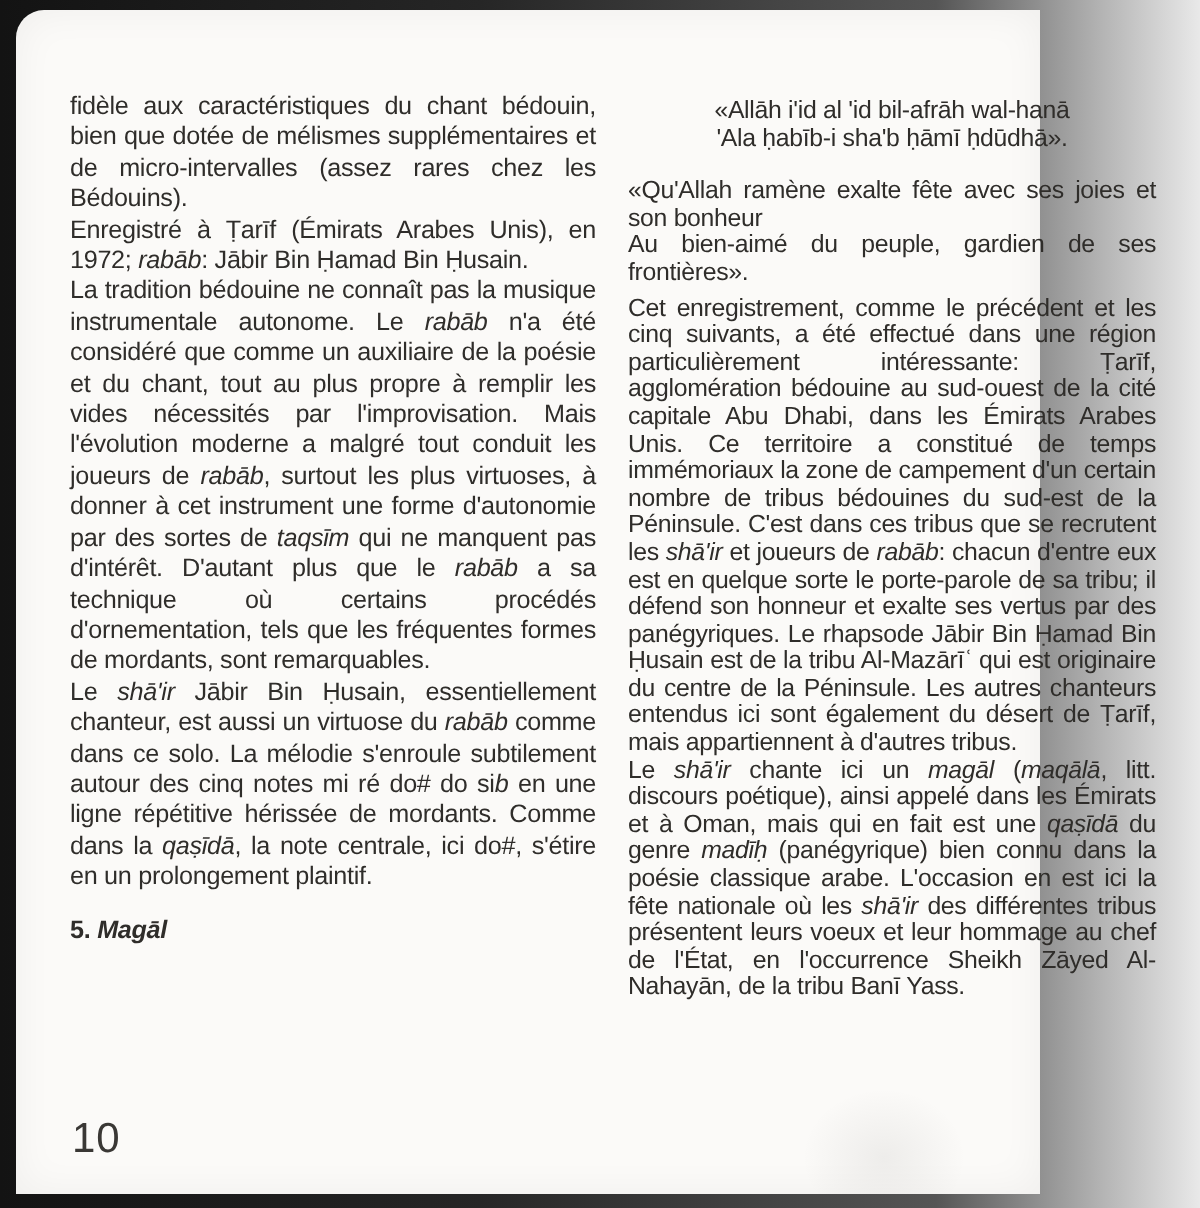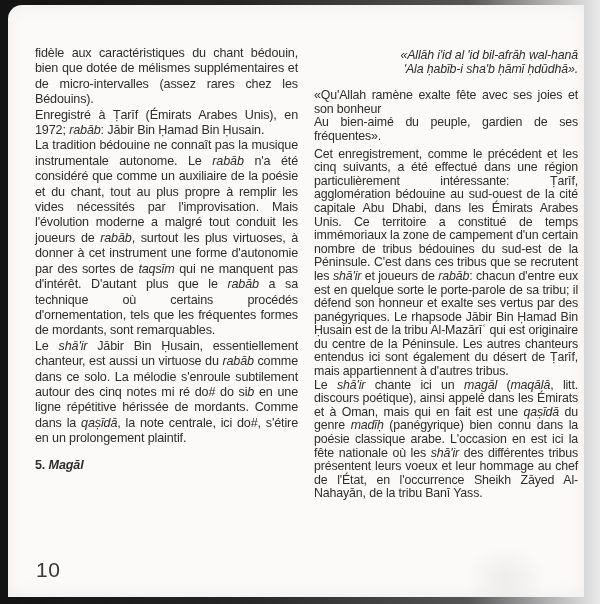--- a/index.html
+++ b/index.html
@@ -1,38 +1,38 @@
 <!DOCTYPE html>
 <html lang="fr" style="--paper: #fbfaf8; --ink: #2f2d2a;"><head>
 <meta charset="utf-8">
 <style>
   html,body{margin:0;padding:0;}
   body{
     width:600px;height:604px;overflow:hidden;
     font-family:"Liberation Sans","DejaVu Sans",sans-serif;
     background:linear-gradient(90deg,#131313 0%,#262626 40%,#555 78%,#b5b5b5 92%,#e9e9e9 100%);
   }
-  .stage{position:relative;width:584px;height:604px;}
+  .stage{position:relative;width:520px;height:604px;}
   .page{
     position:absolute;left:8px;top:5px;right:0;bottom:7px;
     background:var(--paper,#fbfaf8);
     border-top-left-radius:14px;
     box-shadow:inset 0 0 20px rgba(0,0,0,0.05);
   }
   .col{
     position:absolute;
     color:var(--ink,#2f2d2a);
     text-align:justify;
     letter-spacing:-0.15px;
   }
   .col-left{left:27px;top:41px;width:263px;font-size:12.6px;line-height:15.4px;}
   .col-right{left:306px;top:44px;width:264px;font-size:12.4px;line-height:13.6px;}
   .blk{margin:0;}
   .blk-heading{margin-top:11px;font-weight:bold;}
-  .blk-quote{text-align:right;font-style:italic;margin-bottom:0;}
+  .blk-quote{text-align:center;margin-bottom:0;}
   .blk-trans{margin-top:13px;margin-bottom:4px;}
   .it{font-style:italic;}
   .bd{font-weight:bold;}
   .page-number{
     position:absolute;left:28px;top:553px;
     font-size:21px;color:#3a3835;letter-spacing:0.5px;
   }
   .scan-shadow{
     position:absolute;right:38px;bottom:0;width:80px;height:52px;
     background:radial-gradient(ellipse at 50% 65%,rgba(60,58,55,0.07),rgba(60,58,55,0) 72%);
@@ -45,20 +45,20 @@
 <div class="stage">
   <div class="page">
     <div class="col col-left">
         <div class="blk blk-para"><span>fidèle aux caractéristiques du chant bédouin, bien que dotée de mélismes supplémentaires et de micro-intervalles (assez rares chez les Bédouins).</span></div>
         <div class="blk blk-para"><span>Enregistré à Ṭarīf (Émirats Arabes Unis), en 1972; </span><span class="it">rabāb</span><span>: Jābir Bin Ḥamad Bin Ḥusain.</span><br><span>La tradition bédouine ne connaît pas la musique instrumentale autonome. Le </span><span class="it">rabāb</span><span> n'a été considéré que comme un auxiliaire de la poésie et du chant, tout au plus propre à remplir les vides nécessités par l'improvisation. Mais l'évolution moderne a malgré tout conduit les joueurs de </span><span class="it">rabāb</span><span>, surtout les plus virtuoses, à donner à cet instrument une forme d'autonomie par des sortes de </span><span class="it">taqsīm</span><span> qui ne manquent pas d'intérêt. D'autant plus que le </span><span class="it">rabāb</span><span> a sa technique où certains procédés d'ornementation, tels que les fréquentes formes de mordants, sont remarquables.</span></div>
         <div class="blk blk-para"><span>Le </span><span class="it">shā'ir</span><span> Jābir Bin Ḥusain, essentiellement chanteur, est aussi un virtuose du </span><span class="it">rabāb</span><span> comme dans ce solo. La mélodie s'enroule subtilement autour des cinq notes mi ré do# do si</span><span class="it">b</span><span> en une ligne répétitive hérissée de mordants. Comme dans la </span><span class="it">qaṣīdā</span><span>, la note centrale, ici do#, s'étire en un prolongement plaintif.</span></div>
         <div class="blk blk-heading"><span class="bd">5. </span><span class="it bd">Magāl</span></div>
       </div>
     <div class="col col-right">
         <div class="blk blk-quote"><span>«Allāh i'id al 'id bil-afrāh wal-hanā</span><br><span>'Ala ḥabīb-i sha'b ḥāmī ḥdūdhā».</span></div>
-        <div class="blk blk-trans"><span>«Qu'Allah ramène exalte fête avec ses joies et son bonheur</span><br><span>Au bien-aimé du peuple, gardien de ses fréquentes».</span></div>
+        <div class="blk blk-trans"><span>«Qu'Allah ramène exalte fête avec ses joies et son bonheur</span><br><span>Au bien-aimé du peuple, gardien de ses frontières».</span></div>
         <div class="blk blk-para"><span>Cet enregistrement, comme le précédent et les cinq suivants, a été effectué dans une région particulièrement intéressante: Ṭarīf, agglomération bédouine au sud-ouest de la cité capitale Abu Dhabi, dans les Émirats Arabes Unis. Ce territoire a constitué de temps immémoriaux la zone de campement d'un certain nombre de tribus bédouines du sud-est de la Péninsule. C'est dans ces tribus que se recrutent les </span><span class="it">shā'ir</span><span> et joueurs de </span><span class="it">rabāb</span><span>: chacun d'entre eux est en quelque sorte le porte-parole de sa tribu; il défend son honneur et exalte ses vertus par des panégyriques. Le rhapsode Jābir Bin Ḥamad Bin Ḥusain est de la tribu Al-Mazārīʿ qui est originaire du centre de la Péninsule. Les autres chanteurs entendus ici sont également du désert de Ṭarīf, mais appartiennent à d'autres tribus.</span></div>
         <div class="blk blk-para"><span>Le </span><span class="it">shā'ir</span><span> chante ici un </span><span class="it">magāl</span><span> (</span><span class="it">maqālā</span><span>, litt. discours poétique), ainsi appelé dans les Émirats et à Oman, mais qui en fait est une </span><span class="it">qaṣīdā</span><span> du genre </span><span class="it">madīḥ</span><span> (panégyrique) bien connu dans la poésie classique arabe. L'occasion en est ici la fête nationale où les </span><span class="it">shā'ir</span><span> des différentes tribus présentent leurs voeux et leur hommage au chef de l'État, en l'occurrence Sheikh Zāyed Al-Nahayān, de la tribu Banī Yass.</span></div>
       </div>
     <div class="page-number">10</div>
     <div class="scan-shadow"></div>
   </div>
 </div>
 
 </body></html>

